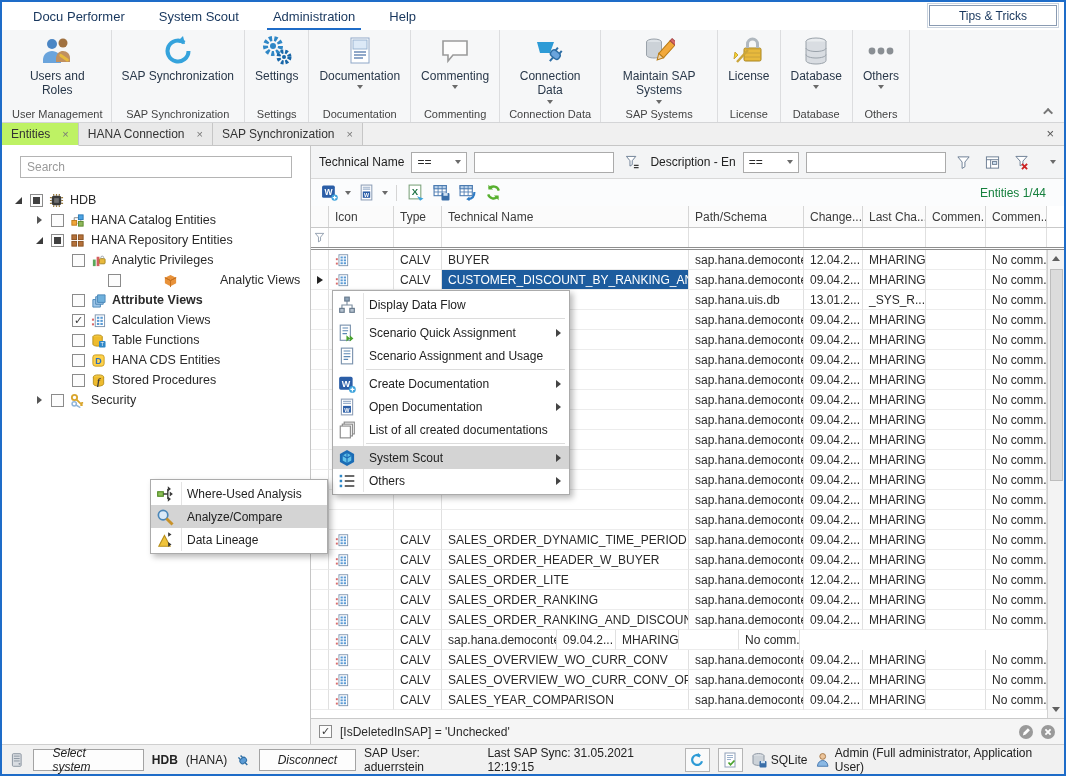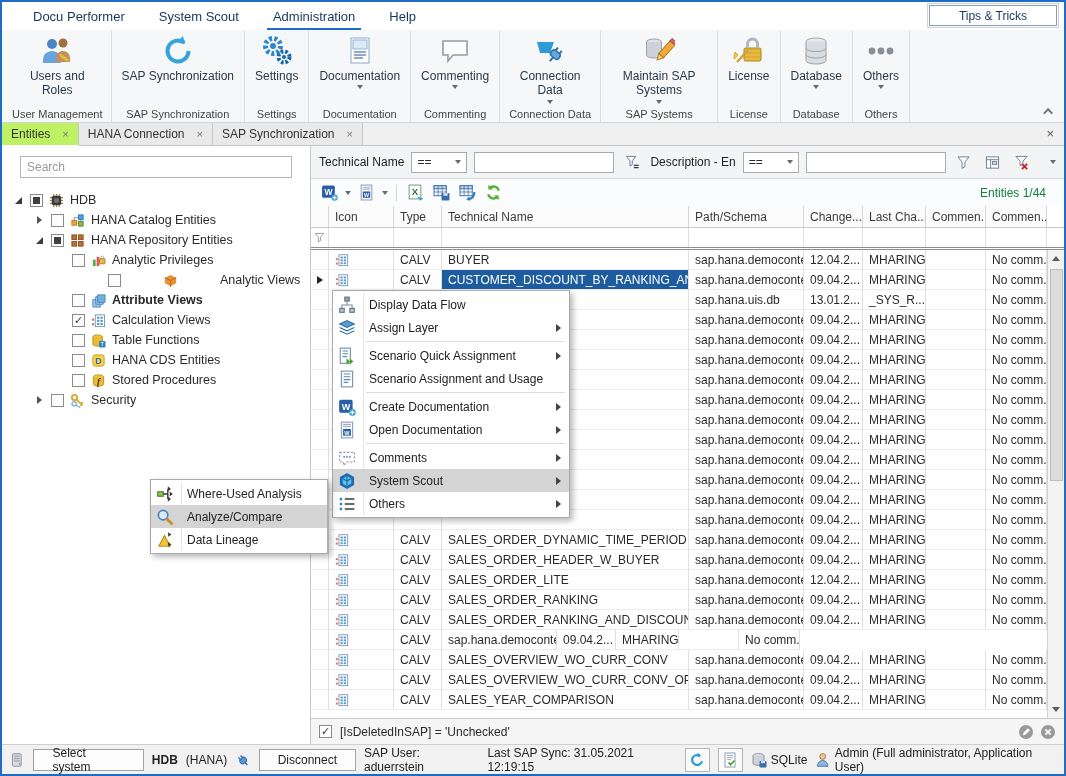--- a/index.html
+++ b/index.html
@@ -88,21 +88,21 @@
   .sthumb{width:13px;height:212px;background:#dcdcdc;border:1px solid #bdbdbd;margin-top:2px;}
   .strack{flex:1;}
 
   
   .ffooter{height:26px;flex:0 0 26px;border-top:1px solid #c9c9c9;background:#f5f5f5;display:flex;align-items:center;gap:8px;padding:0 8px;}
   .ffooter .icn16{width:16px;height:16px;}
   .ff-right{margin-left:auto;display:flex;gap:6px;}
 
   
   .statusbar{height:30px;flex:0 0 30px;border-top:1px solid #cfcfcf;background:#f1f1f1;display:flex;align-items:center;gap:8px;padding:0 8px;font-size:12px;color:#222;}
-  .sbtn{height:22px;border:1px solid #a3a3a3;background:#fdfdfd;display:flex;align-items:center;justify-content:center;padding:0 18px;font-size:12px;}
+  .sbtn{height:22px;border:1px solid #a3a3a3;background:#fdfdfd;display:flex;align-items:center;justify-content:center;padding:0 18px;font-size:12px;font-style:italic;}
   .sysname{font-weight:bold;}
   .sicn{width:16px;height:16px;display:inline-block;}
   .sboxed{width:26px;height:24px;border:1px solid #b5b5b5;background:#fafafa;display:flex;align-items:center;justify-content:center;}
   .sb-right{margin-left:auto;display:flex;align-items:center;gap:8px;}
   .sb-group{display:flex;align-items:center;gap:4px;}
 
   
   .menu{position:absolute;background:#fff;border:1px solid #ababab;box-shadow:3px 3px 6px rgba(0,0,0,.28);padding:2px 0;z-index:20;}
   .menu::before{content:'';position:absolute;left:30px;top:2px;bottom:2px;border-left:1px solid #e4e4e4;}
   .mrow{height:23px;display:flex;align-items:center;padding:0 8px 0 5px;font-size:12px;color:#222;position:relative;}
@@ -1185,30 +1185,20 @@
         <span class="micn icn">
           <svg viewBox="0 0 16 16">
             <path d="M8 4.5V8M3.5 11V8h9v3" stroke="#7c8ea0" fill="none"></path>
             <rect x="6" y="1" width="4" height="3.5" fill="#8ea3b8" stroke="#66798c"></rect>
             <rect x="1.5" y="11" width="4" height="3.5" fill="#b5c2cf" stroke="#66798c"></rect>
             <rect x="10.5" y="11" width="4" height="3.5" fill="#b5c2cf" stroke="#66798c"></rect>
           </svg>
         </span>
         <span>Display Data Flow</span>
       </div>
-      <div class="mrow">
-        <span class="micn icn">
-          <svg viewBox="0 0 16 16">
-            <path d="M8 1.5l6.5 3L8 7.5l-6.5-3z" fill="#5b9bd5" stroke="#2e6da4"></path>
-            <path d="M1.5 7.5L8 10.5l6.5-3M1.5 10.5L8 13.5l6.5-3" stroke="#2e6da4" fill="none"></path>
-          </svg>
-        </span>
-        <span>Assign Layer</span>
-        <span class="subarr"></span>
-      </div>
       <div class="msep"></div>
       <div class="mrow">
         <span class="micn icn">
           <svg viewBox="0 0 16 16">
             <rect x="2" y="1" width="9" height="13.5" fill="#fff" stroke="#7a92ad"></rect>
             <path d="M4 3.5h5M4 6h5M4 8.5h4" stroke="#5b87b4"></path>
             <path d="M7.5 10l3.2 2.8-3.2 2.8zM10.5 10l3.2 2.8-3.2 2.8z" fill="#4aa32f"></path>
           </svg>
         </span>
         <span>Scenario Quick Assignment</span>
@@ -1241,35 +1231,31 @@
           <svg viewBox="0 0 16 16">
             <rect x="3" y="1" width="10" height="14" fill="#fff" stroke="#8fa0b8"></rect>
             <path d="M4.5 3h7M4.5 4.8h7" stroke="#9ab0cc"></path>
             <rect x="4.5" y="7" width="7" height="6" fill="#2b5ea7"></rect>
             <text x="8" y="12" font-size="5" font-weight="bold" fill="#fff" text-anchor="middle" font-family="sans-serif">W</text>
           </svg>
         </span>
         <span>Open Documentation</span>
         <span class="subarr"></span>
       </div>
-      <div class="msep"></div>
       <div class="mrow">
         <span class="micn icn">
           <svg viewBox="0 0 16 16">
-            <path d="M1.5 3h13v8.5H8l-3 3v-3H1.5z" fill="#fff" stroke="#9a9a9a" stroke-dasharray="2 1.3"></path>
-            <g fill="#6aa0d8">
-              <circle cx="5.5" cy="7" r=".9"></circle>
-              <circle cx="8" cy="7" r=".9"></circle>
-              <circle cx="10.5" cy="7" r=".9"></circle>
-            </g>
+            <rect x="5.5" y="1" width="9" height="10.5" fill="#fff" stroke="#8a8a8a"></rect>
+            <rect x="3.8" y="2.8" width="9" height="10.5" fill="#fff" stroke="#8a8a8a"></rect>
+            <rect x="2" y="4.5" width="9" height="10.5" fill="#fff" stroke="#8a8a8a"></rect>
           </svg>
         </span>
-        <span>Comments</span>
-        <span class="subarr"></span>
-      </div>
+        <span>List of all created documentations</span>
+      </div>
+      <div class="msep"></div>
       <div class="mrow hl">
         <span class="micn icn">
           <svg viewBox="0 0 16 16">
             <path d="M8 .8l6.3 3.6v7.2L8 15.2l-6.3-3.6V4.4z" fill="#1b6cb5"></path>
             <path d="M8 3.6l3.8 2.2v4.4L8 12.4l-3.8-2.2V5.8z" fill="#62c2ea"></path>
             <path d="M8 3.6v8.8M4.2 5.8L8 8l3.8-2.2" stroke="#1b6cb5" fill="none"></path>
           </svg>
         </span>
         <span>System Scout</span>
         <span class="subarr"></span>

